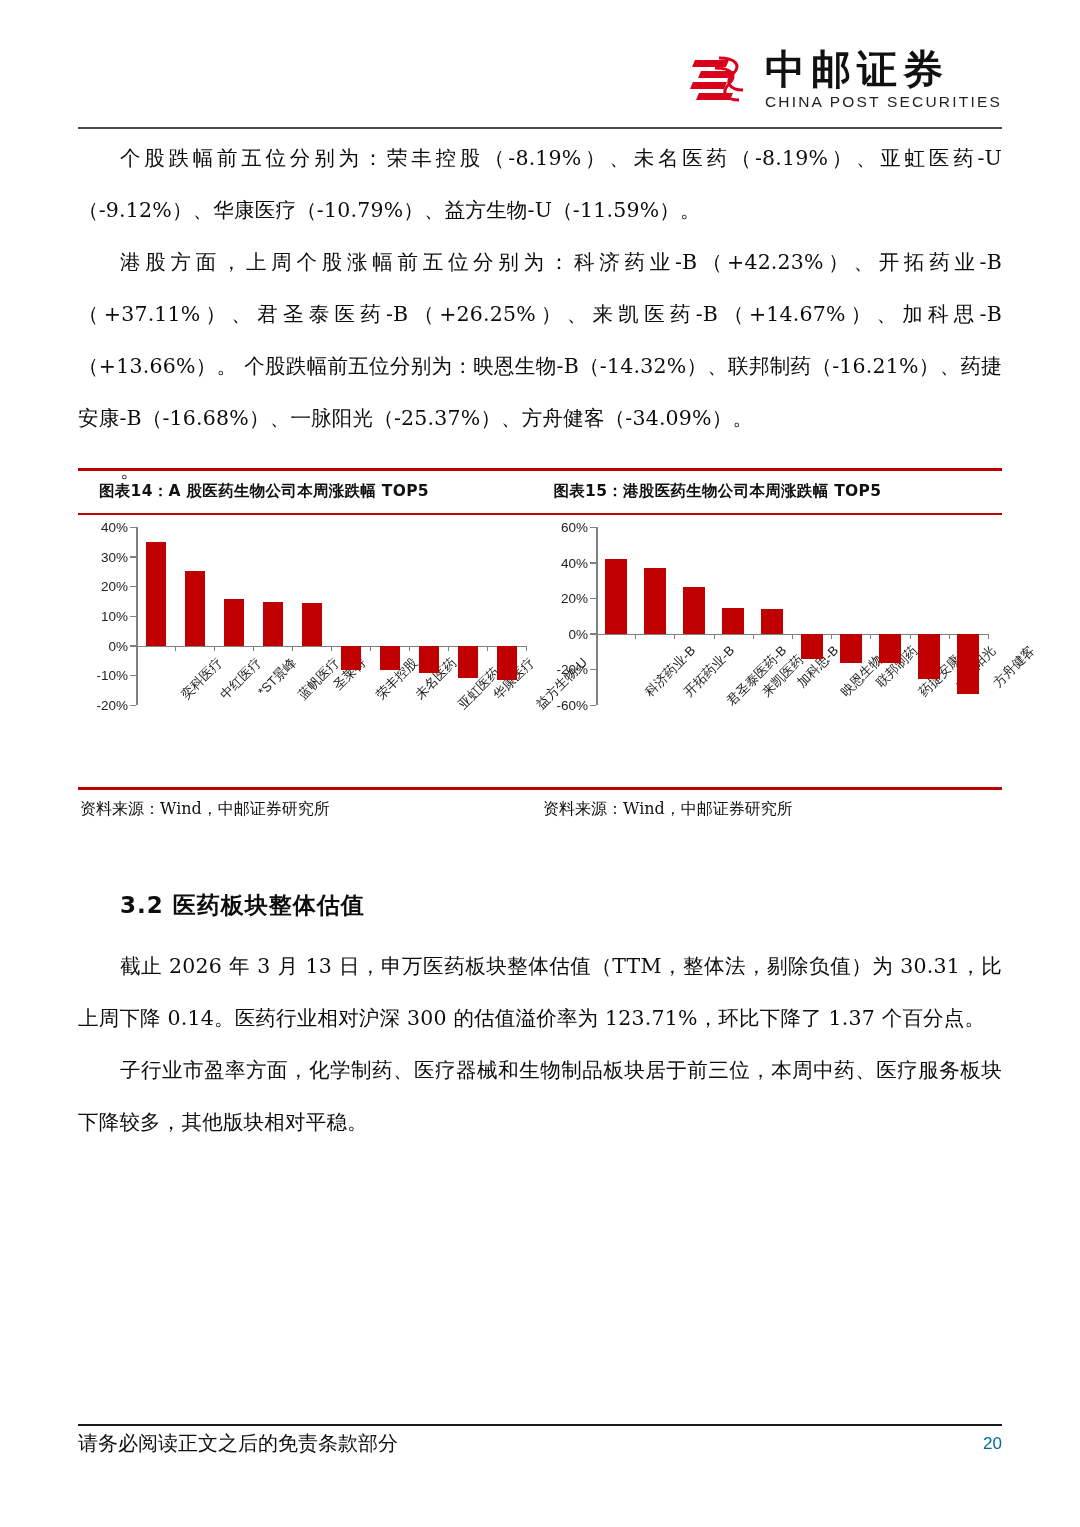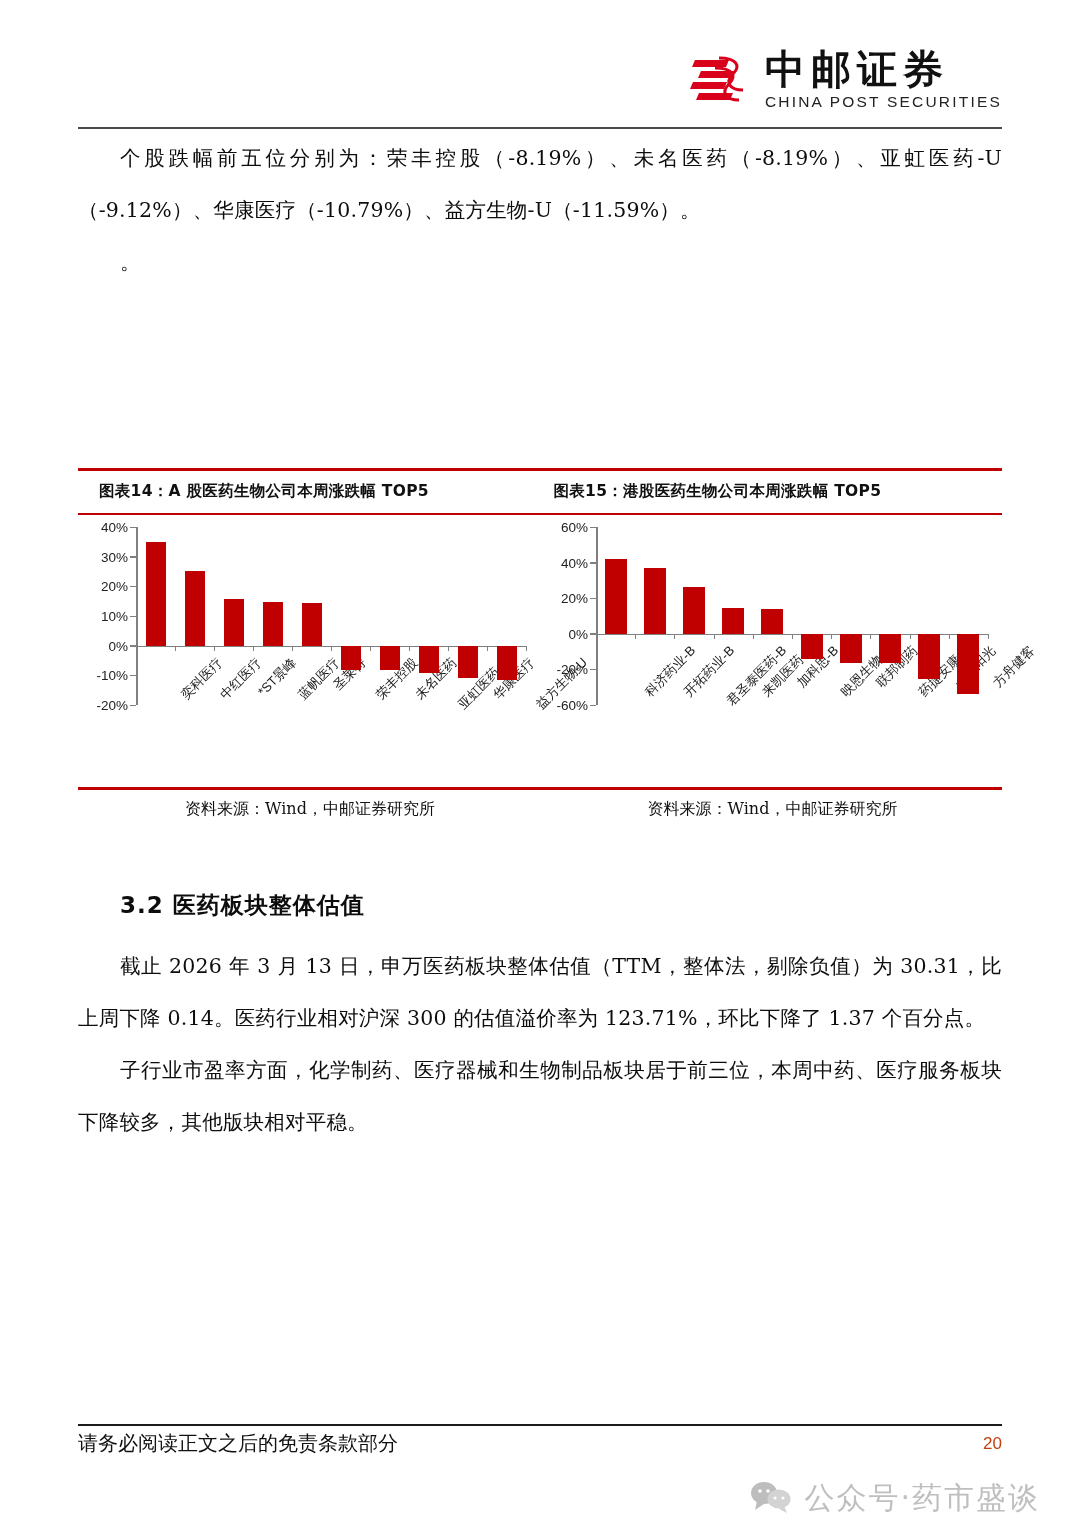--- a/index.html
+++ b/index.html
@@ -43,21 +43,21 @@
     font-family:"DejaVu Sans", sans-serif;
     font-weight:bold; font-size:15.5px; color:#111; letter-spacing:0.3px;
   }
   .fig-title.left { width:462px; padding-left:4px;margin-left:17px; }
   .fig-title.right { width:462px; padding-left:5px; }
   .fig-rule-mid { height:2.5px; background:#c00000; width:924px; }
   .charts { display:flex; height:272px; }
   .chart-cell { width:462px; height:272px; position:relative; }
   .fig-rule-bot { height:2.5px; background:#c00000; width:924px; }
   .sources { display:flex; height:40px; align-items:center; }
-  .source { font-family:"DejaVu Serif", serif; font-size:16px; color:#111;text-align:center; }
+  .source { font-family:"DejaVu Serif", serif; font-size:16px; color:#111; }
   .source.left { width:462px; padding-left:2px; }
   .source.right { width:462px; padding-left:3px; }
 
   
   .plot { position:absolute; inset:0; }
   .ylabel {
     position:absolute; font-family:"Liberation Sans", sans-serif;
     font-size:13.5px; color:#222; text-align:right; width:48px;
     transform:translateY(-50%);
   }
@@ -80,21 +80,21 @@
     margin:0; padding:0;
     font-family:"DejaVu Sans", sans-serif;
     font-weight:bold; font-size:23px; color:#0d0d0d;
     text-indent:42px; letter-spacing:1px;
   }
 
   
   .footer-rule { position:absolute; left:78px; top:1424px; width:924px; height:2px; background:#1a1a1a; }
   .footer { position:absolute; left:78px; top:1430px; width:924px; display:flex; justify-content:space-between; align-items:center; }
   .footer-note { font-family:"DejaVu Serif", serif; font-size:20px; color:#111; }
-  .footer-page { font-family:"Liberation Sans", sans-serif; font-size:17px; color:#c2410c; }
+  .footer-page { font-family:"Liberation Sans", sans-serif; font-size:17px; color:#0369a1; }
   .watermark {
     position:absolute; right:40px; top:1478px;
     display:flex; align-items:center; gap:12px;
     color:#bdbdbd;
   }
   .wm-text { font-family:"DejaVu Sans", sans-serif; font-size:30px; letter-spacing:2px; color:#bfbfbf; }
 </style>
 </head>
 <body>
 
@@ -119,20 +119,21 @@
       <div class="logo-text">
         <div class="logo-cn">中邮证券</div>
         <div class="logo-en">CHINA POST SECURITIES</div>
       </div>
     </div>
     <div class="header-rule"></div>
   </div>
 
   <div class="content">
     <p class="para indent">个股跌幅前五位分别为：荣丰控股（-8.19%）、未名医药（-8.19%）、亚虹医药-U（-9.12%）、华康医疗（-10.79%）、益方生物-U（-11.59%）。</p>
+    <p class="para indent">港股方面，上周个股涨幅前五位分别为：科济药业-B（+42.23%）、开拓药业-B（+37.11%）、君圣泰医药-B（+26.25%）、来凯医药-B（+14.67%）、加科思-B（+13.66%）。 个股跌幅前五位分别为：映恩生物-B（-14.32%）、联邦制药（-16.21%）、药捷安康-B（-16.68%）、一脉阳光（-25.37%）、方舟健客（-34.09%）。</p>
     <p class="para indent">。</p>
   </div>
 
   <div class="figures">
     <div class="fig-rule-top"></div>
     <div class="fig-titles">
       <div class="fig-title left">图表14：A 股医药生物公司本周涨跌幅 TOP5</div>
       <div class="fig-title right">图表15：港股医药生物公司本周涨跌幅 TOP5</div>
     </div>
     <div class="fig-rule-mid"></div>
@@ -251,29 +252,14 @@
   <div class="sec" style="top:940px;">
     <p class="para indent">截止 2026 年 3 月 13 日，申万医药板块整体估值（TTM，整体法，剔除负值）为 30.31，比上周下降 0.14。医药行业相对沪深 300 的估值溢价率为 123.71%，环比下降了 1.37 个百分点。</p>
     <p class="para indent">子行业市盈率方面，化学制药、医疗器械和生物制品板块居于前三位，本周中药、医疗服务板块下降较多，其他版块相对平稳。</p>
   </div>
 
   <div class="footer-rule"></div>
   <div class="footer">
     <div class="footer-note">请务必阅读正文之后的免责条款部分</div>
     <div class="footer-page">20</div>
   </div>
-  <div class="watermark">
-    <span>
-      <svg width="42" height="34" viewBox="0 0 42 34" aria-hidden="true">
-        <ellipse cx="14" cy="13" rx="13" ry="11" fill="#bdbdbd"></ellipse>
-        <path d="M7,21 L5,30 L14,24 Z" fill="#bdbdbd"></path>
-        <ellipse cx="29" cy="19" rx="11.5" ry="9.5" fill="#d3d3d3"></ellipse>
-        <path d="M34,26 L37,33 L29,29 Z" fill="#d3d3d3"></path>
-        <circle cx="10" cy="11" r="1.8" fill="#ffffff"></circle>
-        <circle cx="18" cy="11" r="1.8" fill="#ffffff"></circle>
-        <circle cx="25" cy="18" r="1.5" fill="#ffffff"></circle>
-        <circle cx="33" cy="18" r="1.5" fill="#ffffff"></circle>
-      </svg>
-    </span>
-    <span class="wm-text">公众号·药市盛谈</span>
-  </div>
 
 </div>
 
 </body></html>

